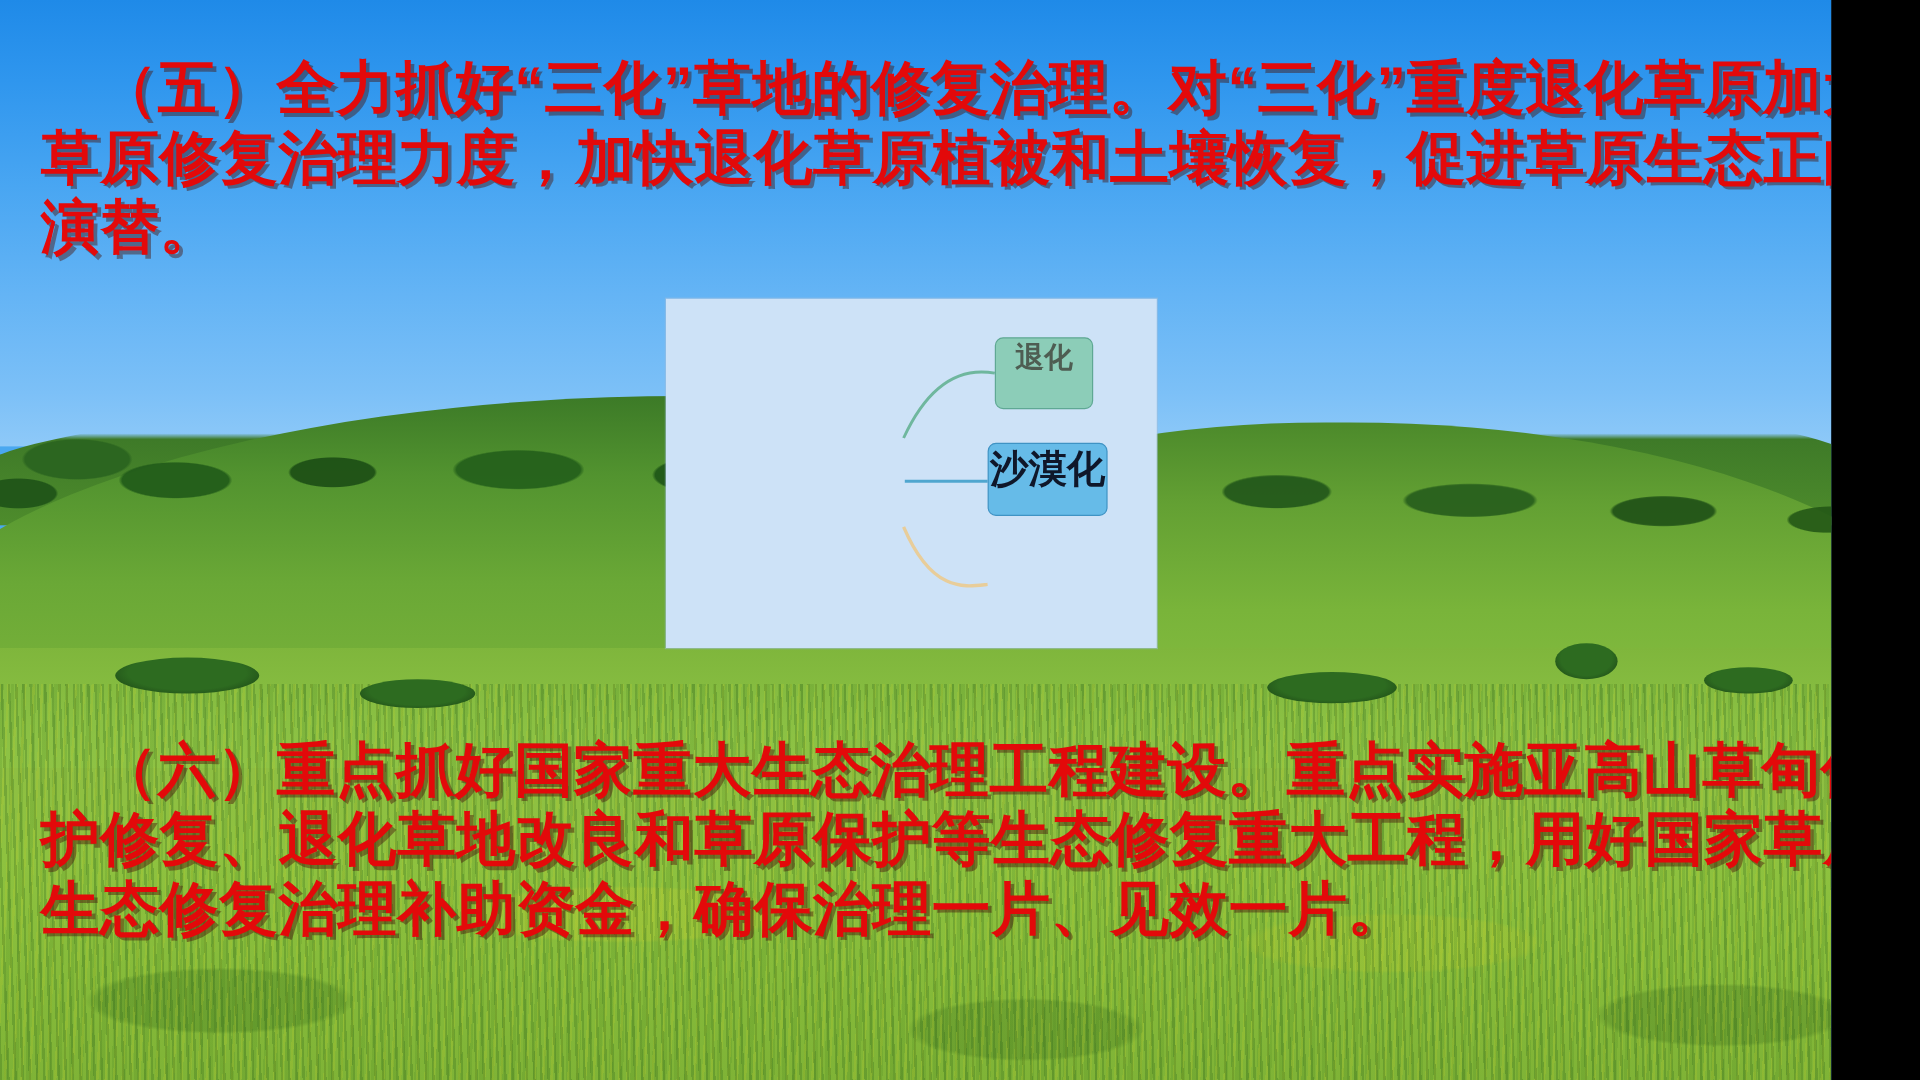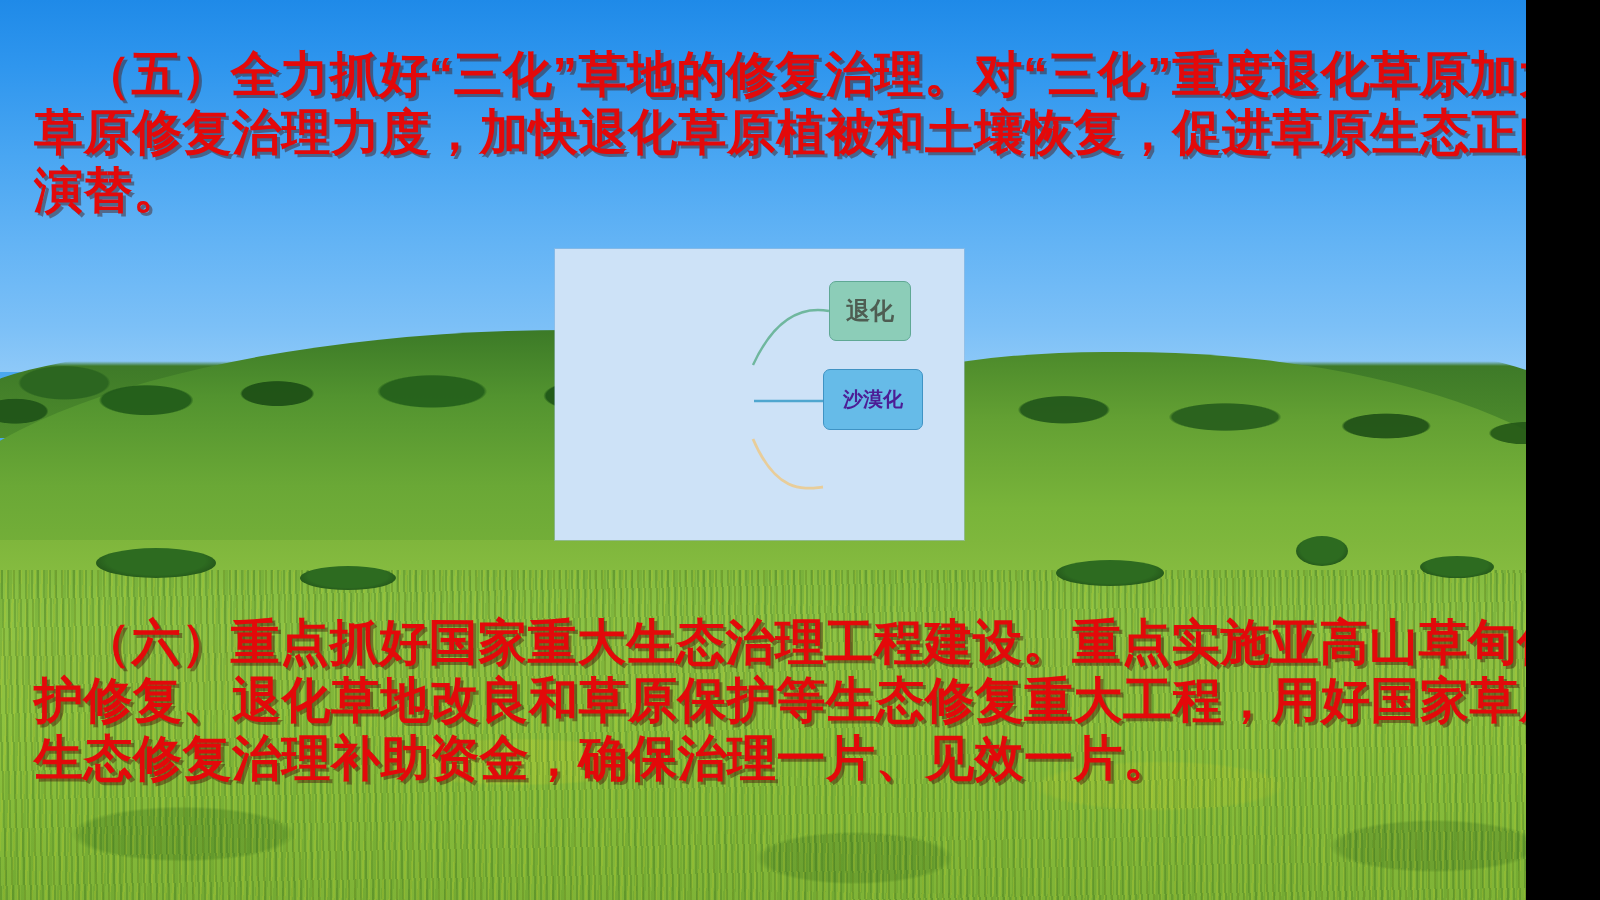--- a/index.html
+++ b/index.html
@@ -147,21 +147,21 @@
     left: 555px; top: 249px;
     width: 409px; height: 291px;
     background: #cde2f7;
     box-shadow: 0 0 0 1px rgba(160,190,220,.5);
   }
   #diagram svg { position: absolute; left: 0; top: 0; }
 
   .node {
     position: absolute;
     display: flex;
-    align-items: center;
+    align-items: flex-start;
     justify-content: center;
     box-sizing: border-box;
     font-weight: bold;
     border-radius: 7px;
   }
   #node-root {
     left: 29px; top: 113px; width: 168px; height: 80px;
     background: #0d75ab;
     border: 3px solid #37a08a;
     color: #ffffff;
@@ -173,22 +173,22 @@
     left: 274px; top: 32px; width: 82px; height: 60px;
     background: #8ccdb8;
     border: 1.5px solid #5fa894;
     color: #4e5d52;
     font-size: 24px;
   }
   #node-shamohua {
     left: 268px; top: 120px; width: 100px; height: 61px;
     background: #66bbe8;
     border: 1.5px solid #3f93c4;
-    color: #4c1d95;
-    font-size: 20px;
+    color: #0f172a;
+    font-size: 32px;
   }
   #node-yanzihua {
     left: 268px; top: 208px; width: 100px; height: 61px;
     background: #f2dcb5;
     border: 1.5px solid #c9a86e;
     color: #5a5246;
     font-size: 24px;
   }
 </style>
 </head>

